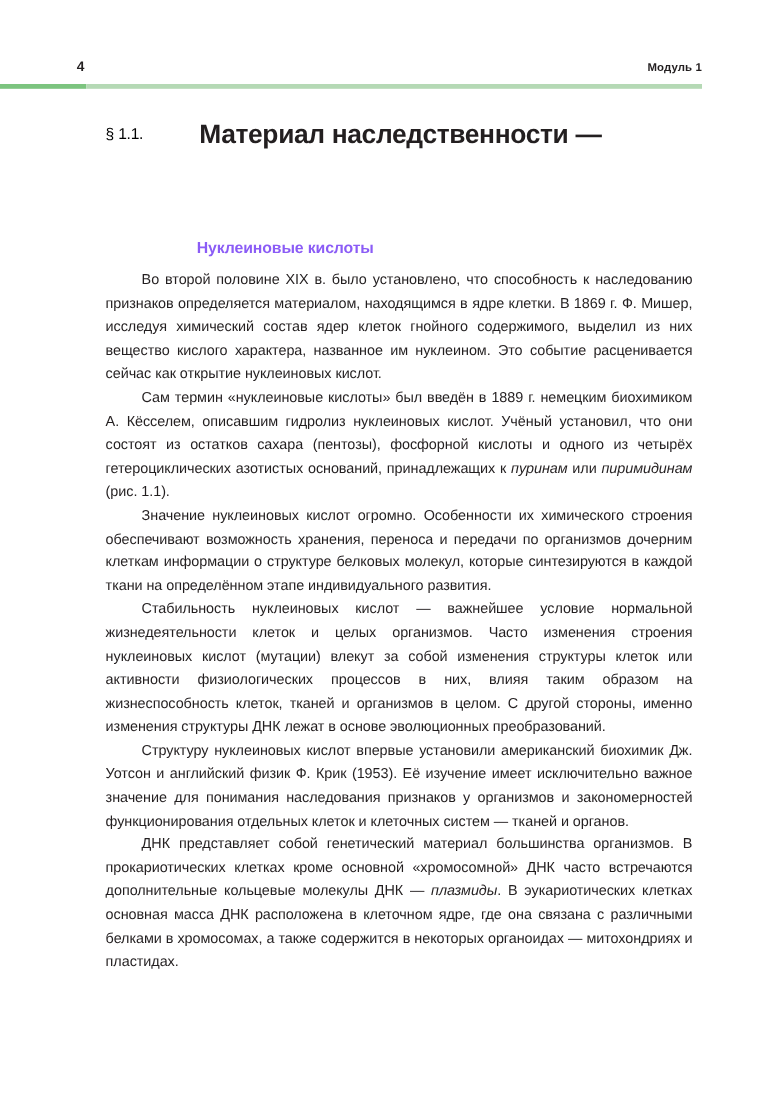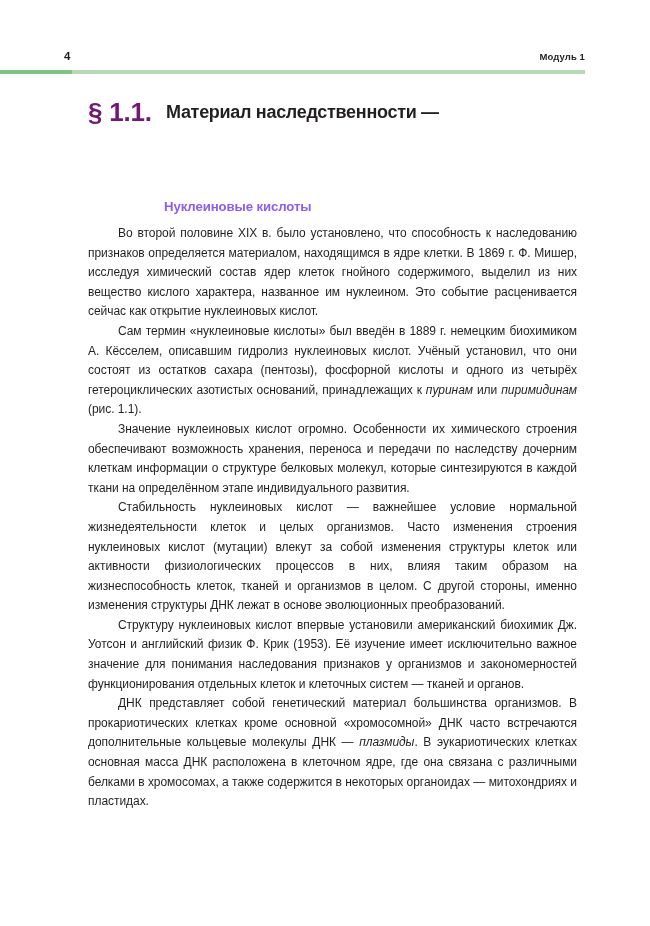--- a/index.html
+++ b/index.html
@@ -80,29 +80,29 @@
     top: 99px;
     width: 490px;
   }
   .chapter-row {
     display: flex;
     align-items: flex-start;
   }
   .chapter-num {
     flex: 0 0 auto;
     width: 78px;
-    font-size: 26px;
-    font-weight: bold;
-    color: #701a75;
+    font-size: 13px;
+    font-weight: normal;
+    color: #000000;
     line-height: 26px;
     letter-spacing: -0.2px;
   }
   .chapter-title {
     flex: 1 1 auto;
-    font-size: 18px;
+    font-size: 22px;
     font-weight: bold;
     color: #231f20;
     line-height: 26px;
     letter-spacing: -0.3px;
   }
   .chapter-title .ln { display: block; white-space: nowrap; }
 
   
   .body-col {
     position: absolute;
@@ -160,21 +160,21 @@
       </div>
     </div>
   </div>
 
   <div class="body-col">
 
     <h3 class="sub">Нуклеиновые кислоты</h3>
     <div id="sec0">
         <p class="para"><span>Во второй половине XIX в. было установлено, что способность к наследованию признаков определяется материалом, находящимся в ядре клетки. В 1869 г. Ф. Мишер, исследуя химический состав ядер клеток гнойного содержимого, выделил из них вещество кислого характера, названное им нуклеином. Это событие расценивается сейчас как открытие нуклеиновых кислот.</span></p>
         <p class="para"><span>Сам термин «нуклеиновые кислоты» был введён в 1889 г. немецким биохимиком А. Кёсселем, описавшим гидролиз нуклеиновых кислот. Учёный установил, что они состоят из остатков сахара (пентозы), фосфорной кислоты и одного из четырёх гетероциклических азотистых оснований, принадлежащих к </span><i>пуринам</i><span> или </span><i>пиримидинам</i><span> (рис. 1.1).</span></p>
-        <p class="para"><span>Значение нуклеиновых кислот огромно. Особенности их химического строения обеспечивают возможность хранения, переноса и передачи по наследству дочерним клеткам информации о структуре белковых молекул, которые синтезируются в каждой ткани на определённом этапе индивидуального развития.</span></p>
+        <p class="para"><span>Значение нуклеиновых кислот огромно. Особенности их химического строения обеспечивают возможность хранения, переноса и передачи по организмов дочерним клеткам информации о структуре белковых молекул, которые синтезируются в каждой ткани на определённом этапе индивидуального развития.</span></p>
         <p class="para"><span>Стабильность нуклеиновых кислот — важнейшее условие нормальной жизнедеятельности клеток и целых организмов. Часто изменения строения нуклеиновых кислот (мутации) влекут за собой изменения структуры клеток или активности физиологических процессов в них, влияя таким образом на жизнеспособность клеток, тканей и организмов в целом. С другой стороны, именно изменения структуры ДНК лежат в основе эволюционных преобразований.</span></p>
         <p class="para"><span>Структуру нуклеиновых кислот впервые установили американский биохимик Дж. Уотсон и английский физик Ф. Крик (1953). Её изучение имеет исключительно важное значение для понимания наследования признаков у организмов и закономерностей функционирования отдельных клеток и клеточных систем — тканей и органов.</span></p>
       </div>
 
     <div id="sec1">
         <p class="para"><span>ДНК представляет собой генетический материал большинства организмов. В прокариотических клетках кроме основной «хромосомной» ДНК часто встречаются дополнительные кольцевые молекулы ДНК — </span><i>плазмиды</i><span>. В эукариотических клетках основная масса ДНК расположена в клеточном ядре, где она связана с различными белками в хромосомах, а также содержится в некоторых органоидах — митохондриях и пластидах.</span></p>
       </div>
 
   </div>
 </div>

